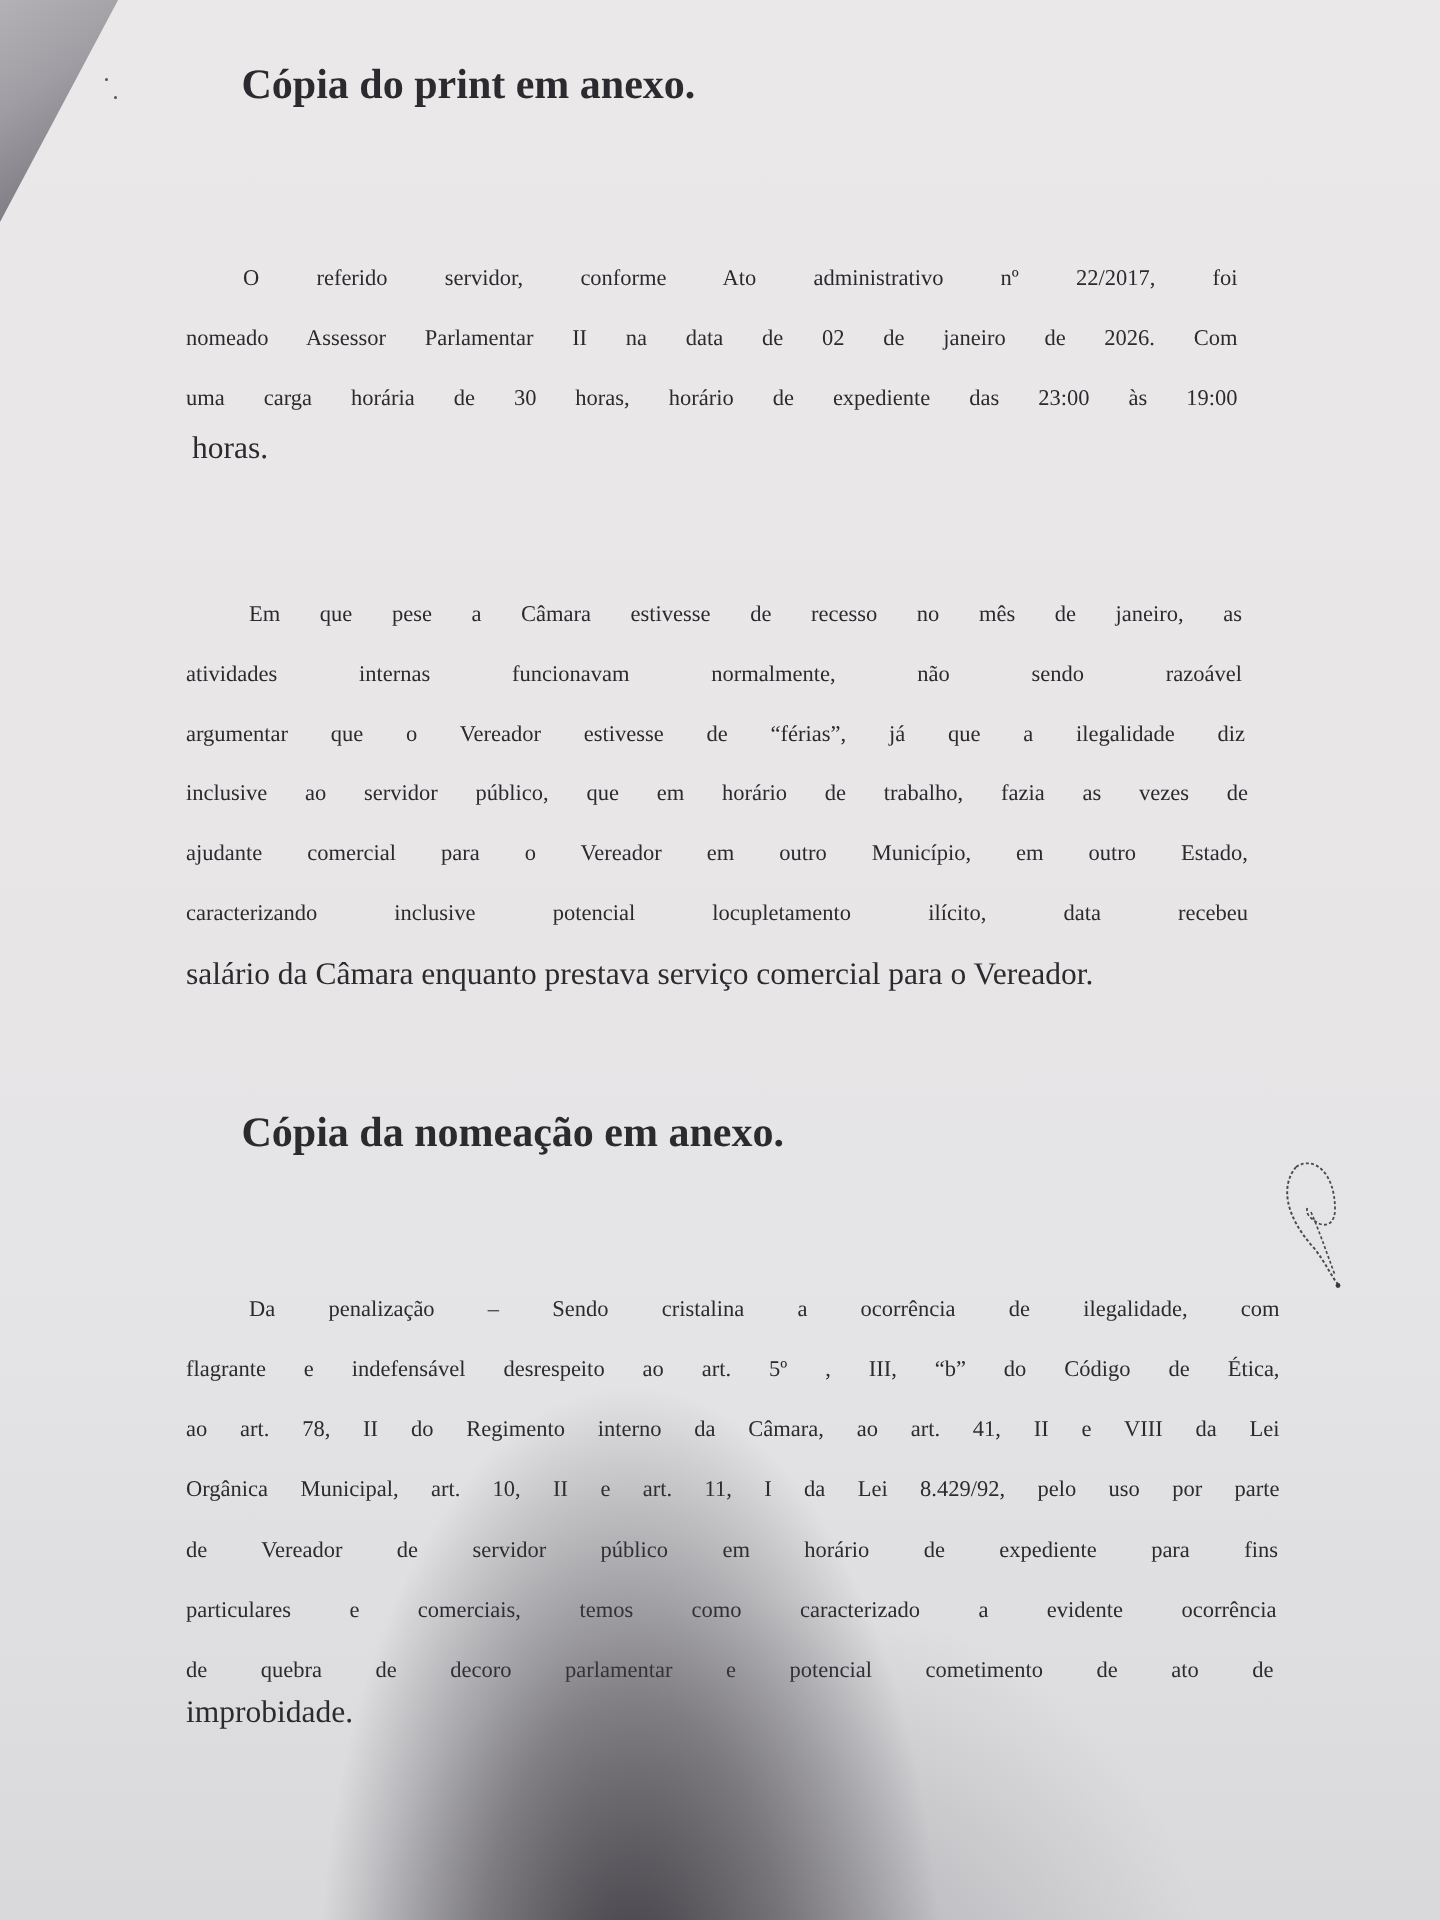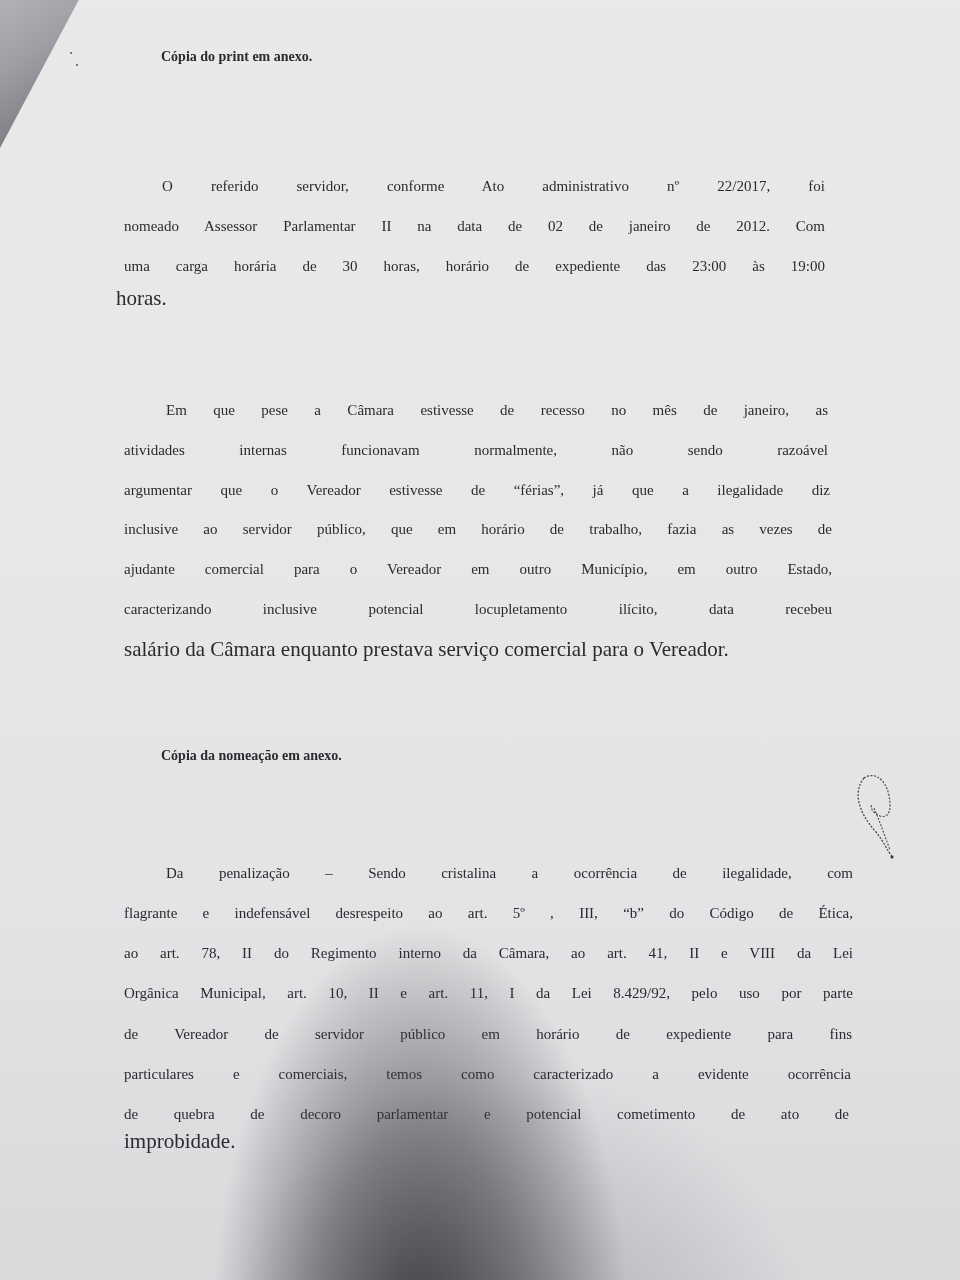--- a/index.html
+++ b/index.html
@@ -27,40 +27,40 @@
       radial-gradient(ellipse 420px 420px at 520px 640px, rgba(90,88,94,0.35) 0%, rgba(120,118,124,0.0) 70%);
     pointer-events: none;
   }
   .line {
     position: absolute; white-space: nowrap; font-size: 21px; line-height: 26px;
   }
   .just {
     position: absolute; font-size: 15px; line-height: 26px;
     text-align: justify; text-align-last: justify; white-space: nowrap;
   }
-  .heading { font-weight: bold; font-size: 14px; }
+  .heading { font-weight: bold; font-size: 28px; }
   .sig {
     position: absolute; left: 846px; top: 770px; width: 70px; height: 95px;
   }
   .speck { position: absolute; width: 2px; height: 2px; background: #555; border-radius: 1px; }
 </style>
 </head>
 <body>
 
 <div class="paper"></div>
 <div class="corner-shadow"></div>
 <span class="speck" style="left:70px;top:52px"></span>
 <span class="speck" style="left:76px;top:64px"></span>
 
 <div class="line heading" style="left:161px;top:44px">Cópia do print em anexo.</div>
 
 <div class="just" style="left:162px;top:173px;width:663px">O referido servidor, conforme Ato administrativo nº 22/2017, foi</div>
-<div class="just" style="left:124px;top:213px;width:701px">nomeado Assessor Parlamentar II na data de 02 de janeiro de 2012. Com</div>
+<div class="just" style="left:124px;top:213px;width:701px">nomeado Assessor Parlamentar II na data de 02 de janeiro de 2026. Com</div>
 <div class="just" style="left:124px;top:253px;width:701px">uma carga horária de 30 horas, horário de expediente das 23:00 às 19:00</div>
-<div class="line" style="left:116px;top:285px">horas.</div>
+<div class="line" style="left:128px;top:285px">horas.</div>
 
 <div class="just" style="left:166px;top:397px;width:662px">Em que pese a Câmara estivesse de recesso no mês de janeiro, as</div>
 <div class="just" style="left:124px;top:437px;width:704px">atividades internas funcionavam normalmente, não sendo razoável</div>
 <div class="just" style="left:124px;top:477px;width:706px">argumentar que o Vereador estivesse de “férias”, já que a ilegalidade diz</div>
 <div class="just" style="left:124px;top:516px;width:708px">inclusive ao servidor público, que em horário de trabalho, fazia as vezes de</div>
 <div class="just" style="left:124px;top:556px;width:708px">ajudante comercial para o Vereador em outro Município, em outro Estado,</div>
 <div class="just" style="left:124px;top:596px;width:708px">caracterizando inclusive potencial locupletamento ilícito, data recebeu</div>
 <div class="line" style="left:124px;top:636px">salário da Câmara enquanto prestava serviço comercial para o Vereador.</div>
 
 <div class="line heading" style="left:161px;top:743px">Cópia da nomeação em anexo.</div>

